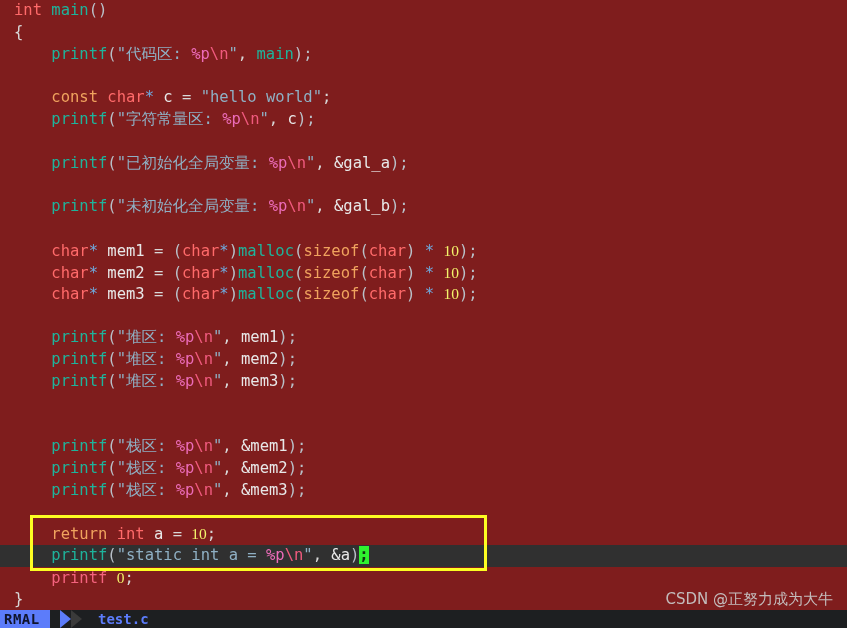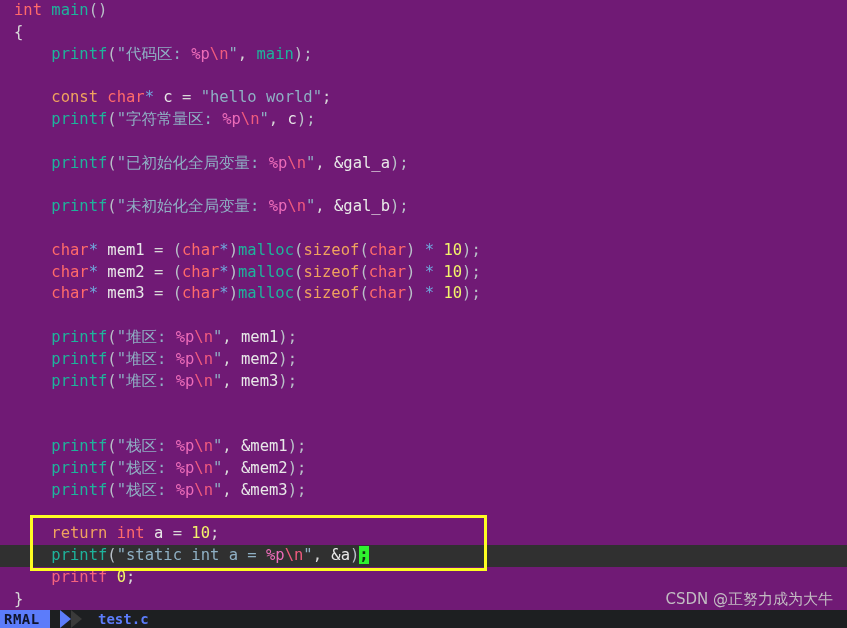--- a/index.html
+++ b/index.html
@@ -4,21 +4,21 @@
 <style>
   html, body {
     margin: 0;
     padding: 0;
     background: #1d1d1d;
   }
   #screen {
     position: relative;
     width: 847px;
     height: 628px;
-    background: #701a75;
+    background: #7f1d1d;
     overflow: hidden;
     font-family: "DejaVu Sans Mono", "Liberation Mono", monospace;
     font-size: 15.5px;
     line-height: 21.8px;
     -webkit-font-smoothing: antialiased;
   }
 
   
   #editor {
     position: absolute;
@@ -50,21 +50,21 @@
     opacity: .75;
   }
 
   
   .kw-type   { color: #ff6a6a; }   
   .kw-mod    { color: #f0a35e; }   
   .fn        { color: #1eb39b; }   
   .str       { color: #8fb0c4; }   
   .fmt       { color: #ec6cb9; }   
   .esc       { color: #f05a7e; }   
-  .num       { color: #f3f36b; }   
+  .num       { color: #f3f36b; font-family: Liberation Serif, serif; }   
   .ret       { color: #f4637e; }   
   .pun       { color: #d8d8d8; }   
   .star      { color: #6fa8dc; }
   .paren     { color: #b9c0c8; }
   .ident     { color: #e8e8e8; }
 
   
   .cursor {
     background: #2ff22f;
     color: #12310f;

